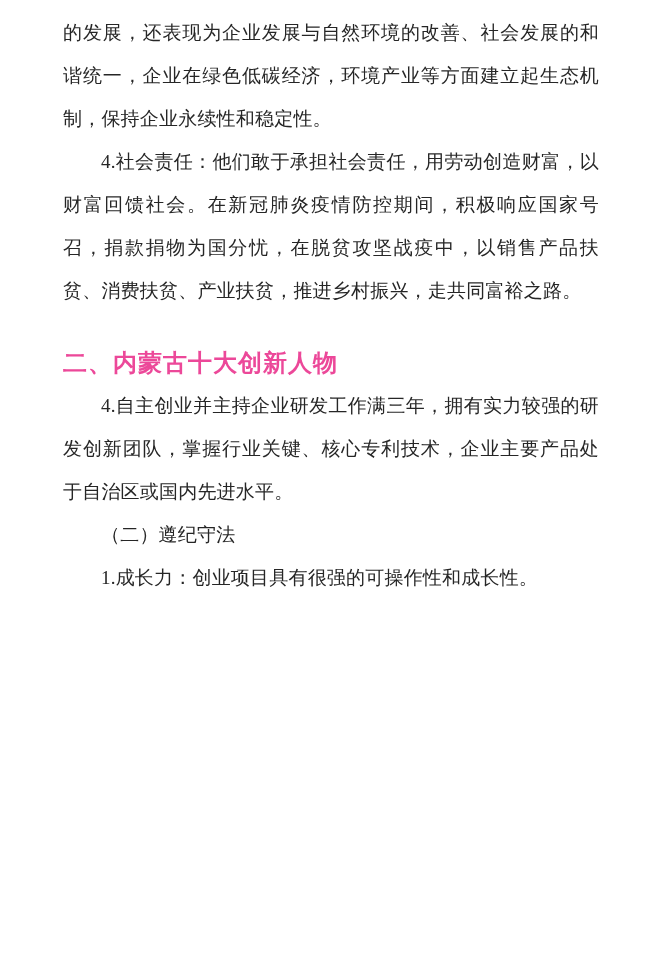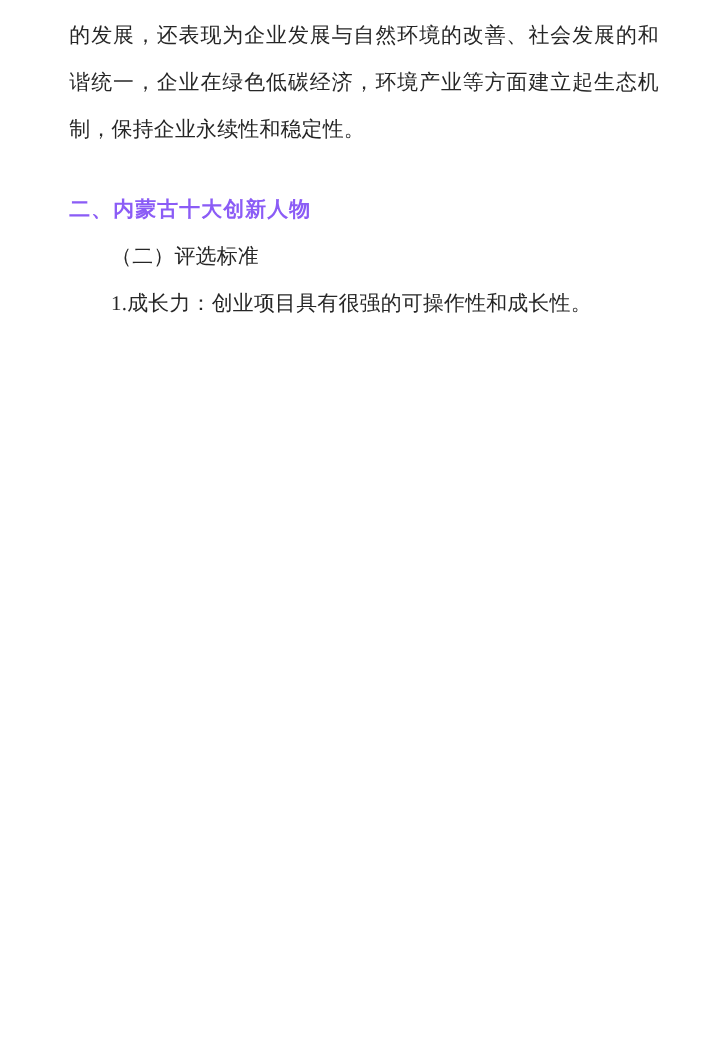--- a/index.html
+++ b/index.html
@@ -24,40 +24,42 @@
     line-height: 43px;
     text-align: justify;
     text-align-last: left;
     letter-spacing: 0.2px;
   }
   .para.indent {
     text-indent: 2em;
   }
   .section-heading {
     margin: 29px 0 0 0;
-    font-size: 19px;
+    font-size: 24px;
     line-height: 43px;
     font-weight: bold;
-    color: #8b5cf6;
+    color: #ec4899;
     font-family: "Liberation Sans", "DejaVu Sans", sans-serif;
     letter-spacing: 1px;
   }
 </style>
 </head>
 <body>
 
 <div class="page">
 
   <p class="para">的发展，还表现为企业发展与自然环境的改善、社会发展的和谐统一，企业在绿色低碳经济，环境产业等方面建立起生态机制，保持企业永续性和稳定性。</p>
 
+  <p class="para indent">4.社会责任：他们敢于承担社会责任，用劳动创造财富，以财富回馈社会。在新冠肺炎疫情防控期间，积极响应国家号召，捐款捐物为国分忧，在脱贫攻坚战疫中，以销售产品扶贫、消费扶贫、产业扶贫，推进乡村振兴，走共同富裕之路。</p>
 
   <h2 class="section-heading">二、内蒙古十大创新人物</h2>
 
 
 
 
 
+  <p class="para indent">4.自主创业并主持企业研发工作满三年，拥有实力较强的研发创新团队，掌握行业关键、核心专利技术，企业主要产品处于自治区或国内先进水平。</p>
 
-  <p class="para indent">（二）评选标准</p>
+  <p class="para indent">（二）遵纪守法</p>
 
   <p class="para indent">1.成长力：创业项目具有很强的可操作性和成长性。</p>
 
 </div>
 
 </body></html>

